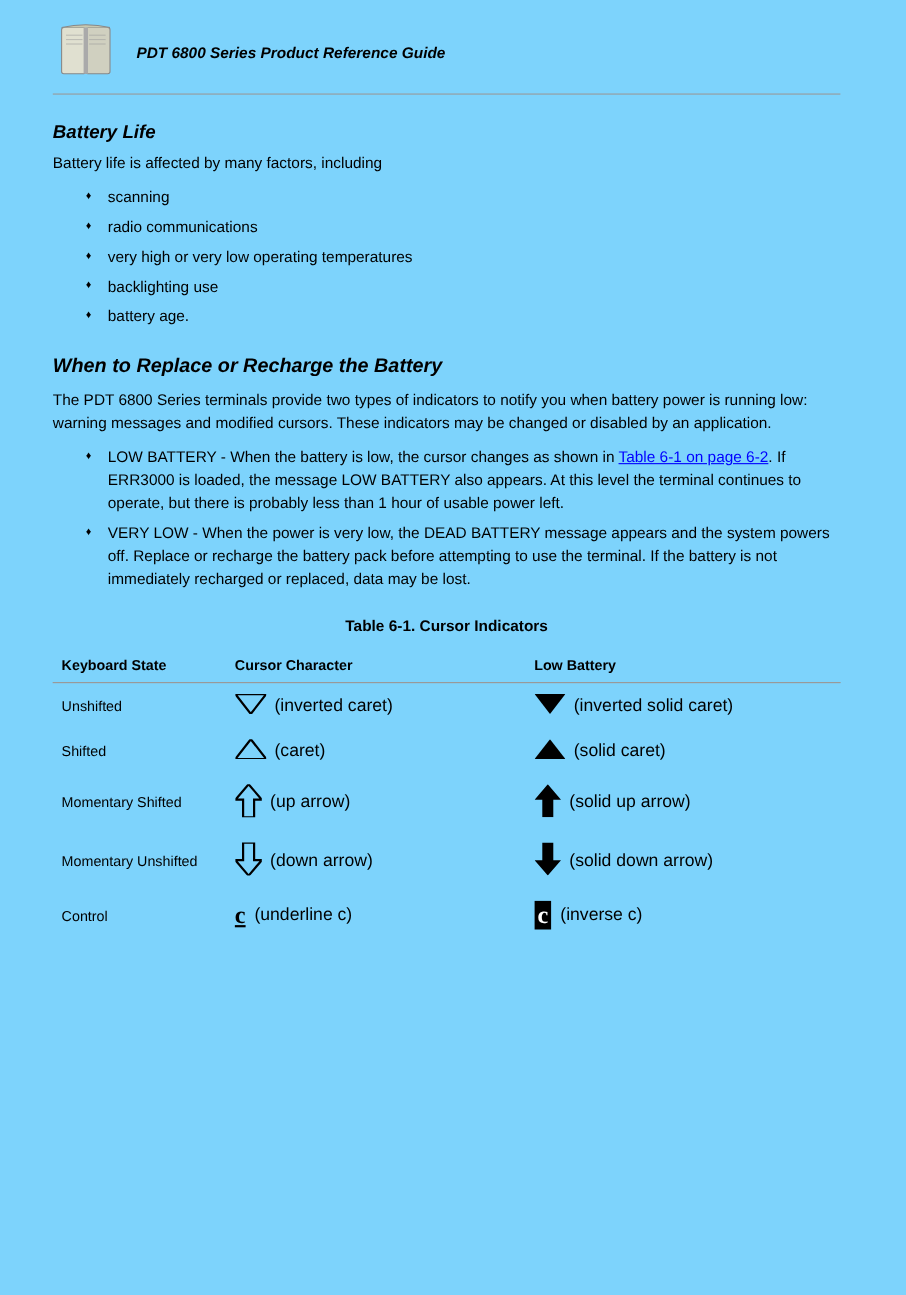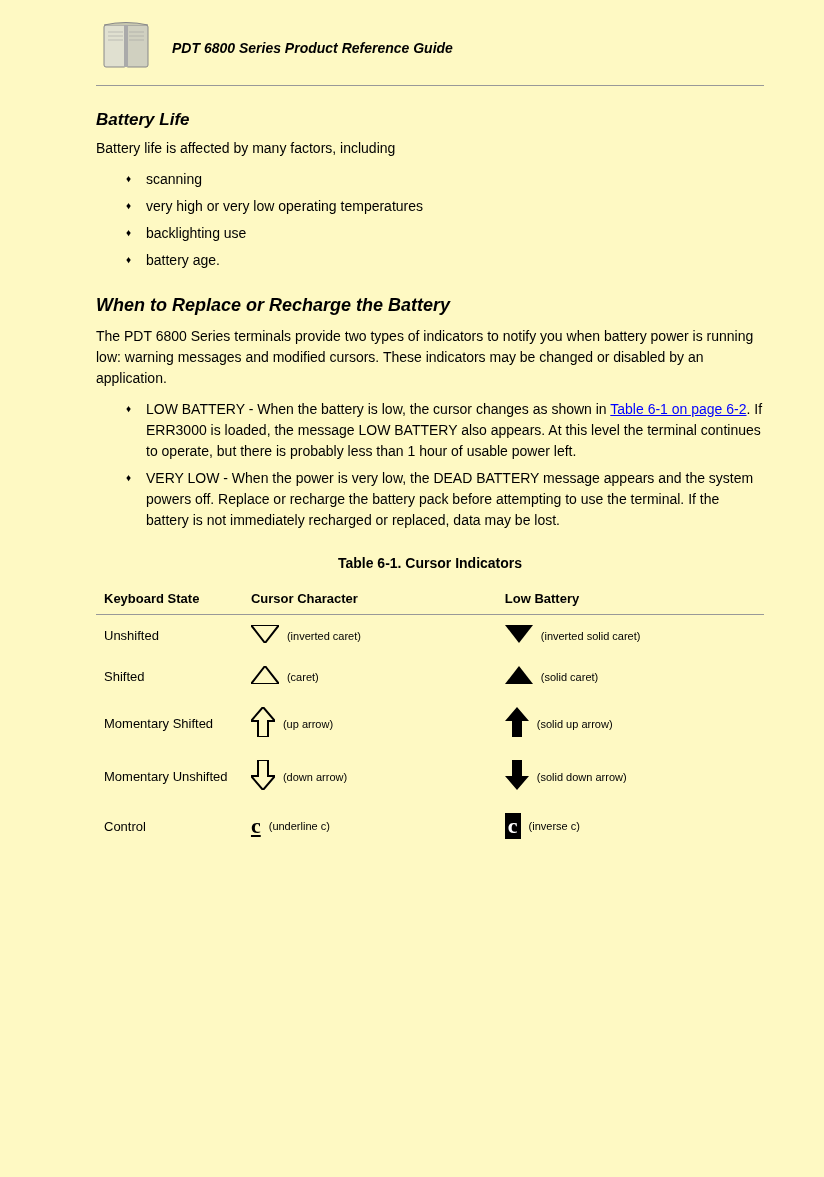--- a/index.html
+++ b/index.html
@@ -9,22 +9,22 @@
       background: #fff;
       color: #000;
       width: 824px;
       min-height: 1177px;
       padding: 0;
     }
 
     .page-container {
       width: 824px;
       min-height: 1177px;
-      background: #fef9c3;
-      padding: 20px 60px 40px 96px;
+      background: #7dd3fc;
+      padding: 20px 60px 40px 48px;
     }
 
     
     .header {
       display: flex;
       align-items: center;
       border-bottom: 1px solid #999;
       padding-bottom: 10px;
       margin-bottom: 20px;
     }
@@ -149,21 +149,21 @@
     .icon-inverse-f {
       font-size: 22px;
       font-weight: bold;
       font-family: serif;
       background: #000;
       color: #fff;
       padding: 0 3px;
     }
 
     .icon-label {
-      font-size: 11px;
+      font-size: 16px;
       color: #000;
       text-align: center;
     }
 
     .cell-icon-wrap {
       display: flex;
       align-items: center;
       gap: 8px;
     }
 
@@ -200,20 +200,21 @@
       </svg>
     </div>
     <span class="header-title">PDT 6800 Series Product Reference Guide</span>
   </div>
 
   <div>
     <div class="section-title">Battery Life</div>
     <p>Battery life is affected by many factors, including</p>
     <ul class="bullet-list">
       <li>scanning</li>
+      <li>radio communications</li>
       <li>very high or very low operating temperatures</li>
       <li>backlighting use</li>
       <li>battery age.</li>
     </ul>
   </div>
 
   <div>
     <div class="section-subtitle">When to Replace or Recharge the Battery</div>
     <p>The PDT 6800 Series terminals provide two types of indicators to notify you when battery power is running low: warning messages and modified cursors. These indicators may be changed or disabled by an application.</p>
     <ul class="bullet-list">

